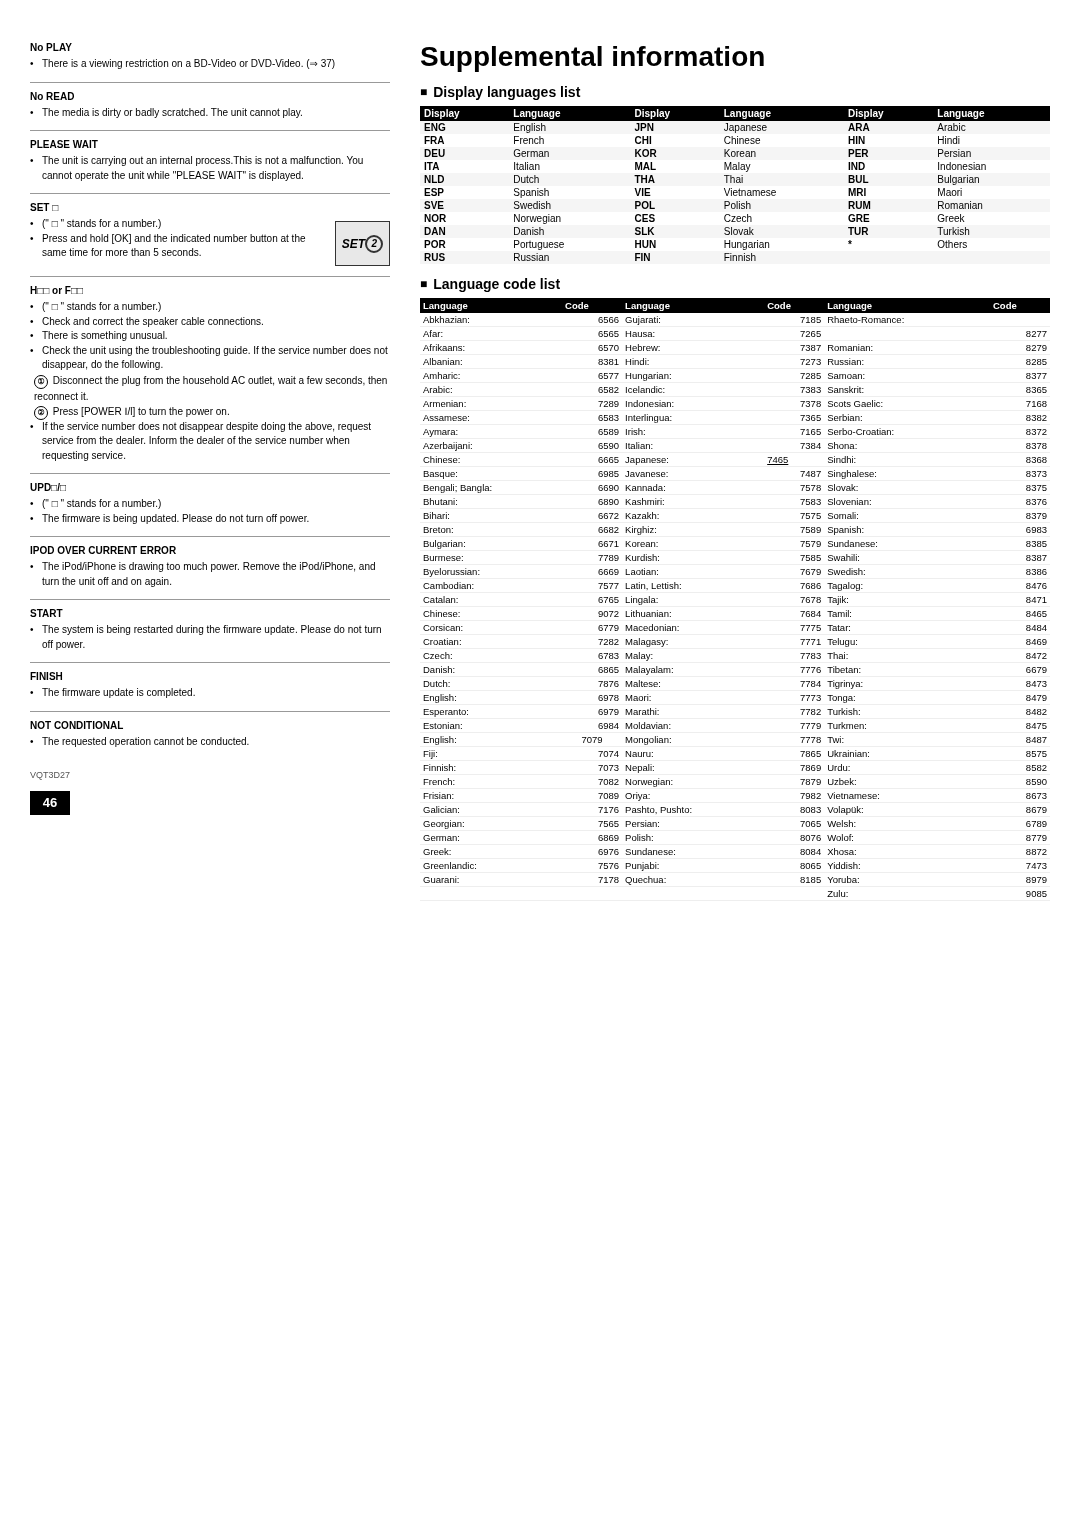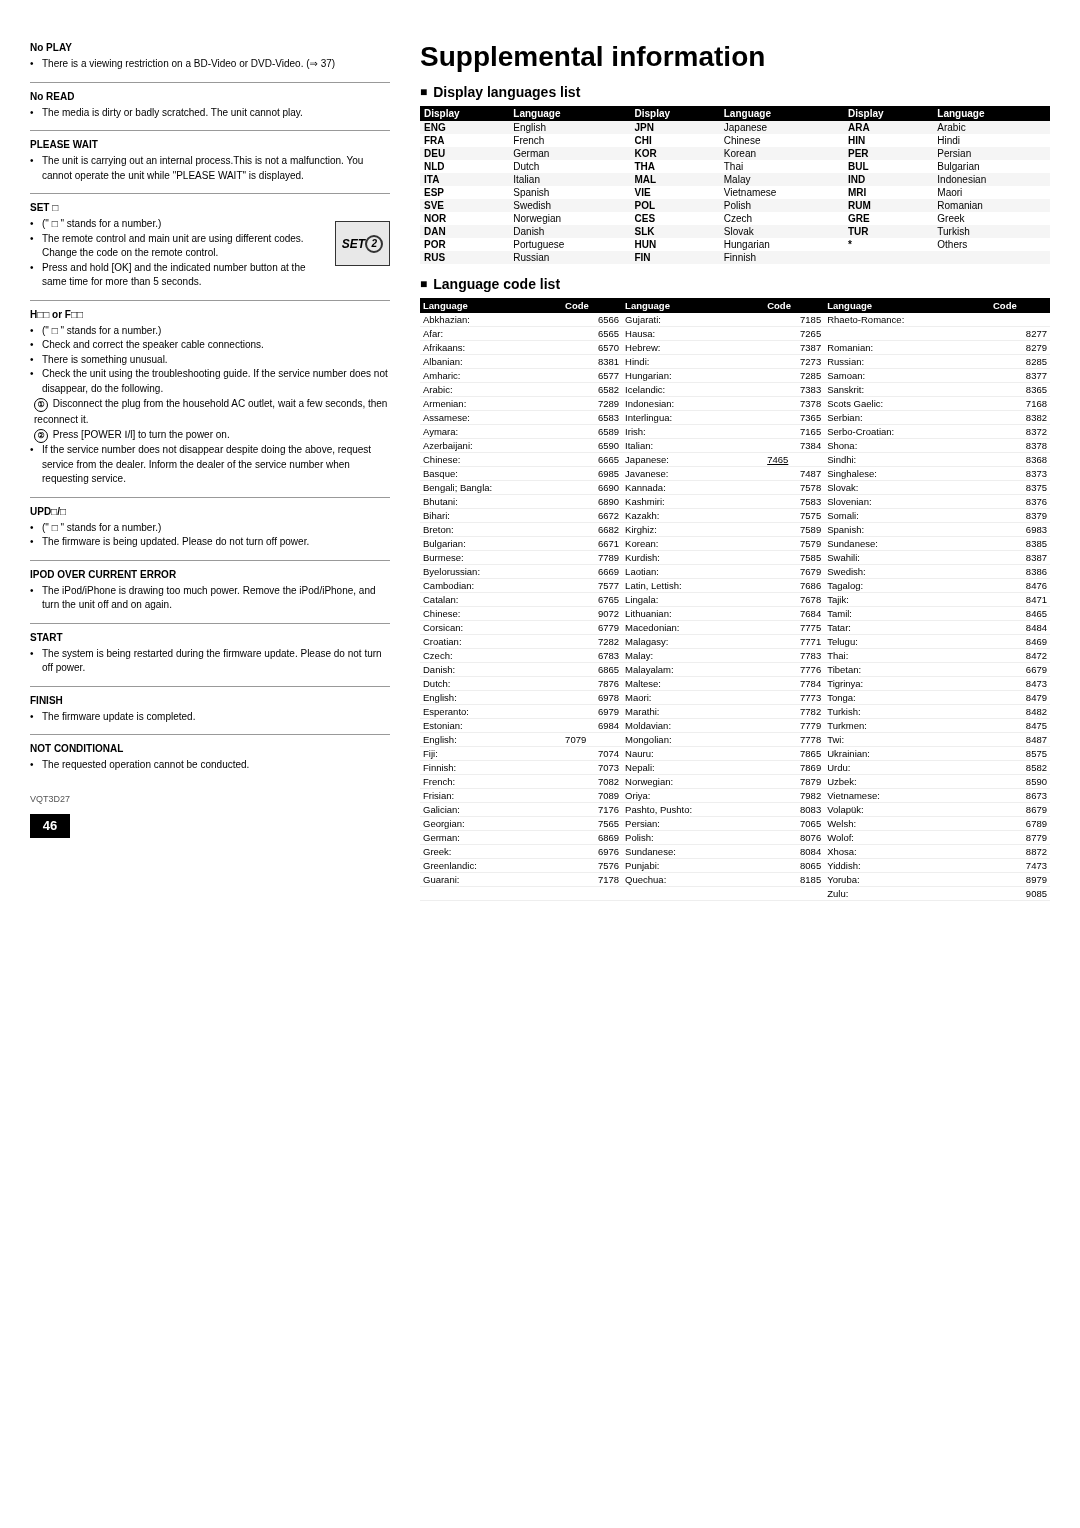--- a/index.html
+++ b/index.html
@@ -215,21 +215,20 @@
       </ul>
     </div>
     <hr class="section-divider">
 
     <div class="left-section">
       <div class="left-section-title">SET □</div>
       <div class="set-box">
         <div style="flex:1;">
           <ul>
             <li>(" □ " stands for a number.)</li>
-            <li>The remote control and main unit are using different codes. Change the code on the remote control.</li>
             <li>Press and hold [OK] and the indicated number button at the same time for more than 5 seconds.</li>
           </ul>
         </div>
         <div class="set-image">
           <span style="font-style:italic; font-size:12px; font-weight:bold;">SET</span>
           <span class="set-circle">2</span>
         </div>
       </div>
     </div>
     <hr class="section-divider">
@@ -334,34 +333,34 @@
           </tr>
           <tr>
             <td style="font-weight: bold;">DEU</td>
             <td>German</td>
             <td style="font-weight: bold;">KOR</td>
             <td>Korean</td>
             <td style="font-weight: bold;">PER</td>
             <td>Persian</td>
           </tr>
           <tr>
+            <td style="font-weight: bold;">ITA</td>
+            <td>Italian</td>
+            <td style="font-weight: bold;">MAL</td>
+            <td>Malay</td>
+            <td style="font-weight: bold;">IND</td>
+            <td>Indonesian</td>
+          </tr>
+          <tr>
             <td style="font-weight: bold;">NLD</td>
             <td>Dutch</td>
             <td style="font-weight: bold;">THA</td>
             <td>Thai</td>
             <td style="font-weight: bold;">BUL</td>
             <td>Bulgarian</td>
-          </tr>
-          <tr>
-            <td style="font-weight: bold;">ITA</td>
-            <td>Italian</td>
-            <td style="font-weight: bold;">MAL</td>
-            <td>Malay</td>
-            <td style="font-weight: bold;">IND</td>
-            <td>Indonesian</td>
           </tr>
           <tr>
             <td style="font-weight: bold;">ESP</td>
             <td>Spanish</td>
             <td style="font-weight: bold;">VIE</td>
             <td>Vietnamese</td>
             <td style="font-weight: bold;">MRI</td>
             <td>Maori</td>
           </tr>
           <tr>
@@ -656,21 +655,21 @@
           <tr>
             <td>Estonian:</td>
             <td style="text-align: right;">6984</td>
             <td>Moldavian:</td>
             <td style="text-align: right;">7779</td>
             <td>Turkmen:</td>
             <td style="text-align: right;">8475</td>
           </tr>
           <tr>
             <td>English:</td>
-            <td style="text-align: left;">7079</td>
+            <td style="text-align: center;">7079</td>
             <td>Mongolian:</td>
             <td style="text-align: right;">7778</td>
             <td>Twi:</td>
             <td style="text-align: right;">8487</td>
           </tr>
           <tr>
             <td>Fiji:</td>
             <td style="text-align: right;">7074</td>
             <td>Nauru:</td>
             <td style="text-align: right;">7865</td>

